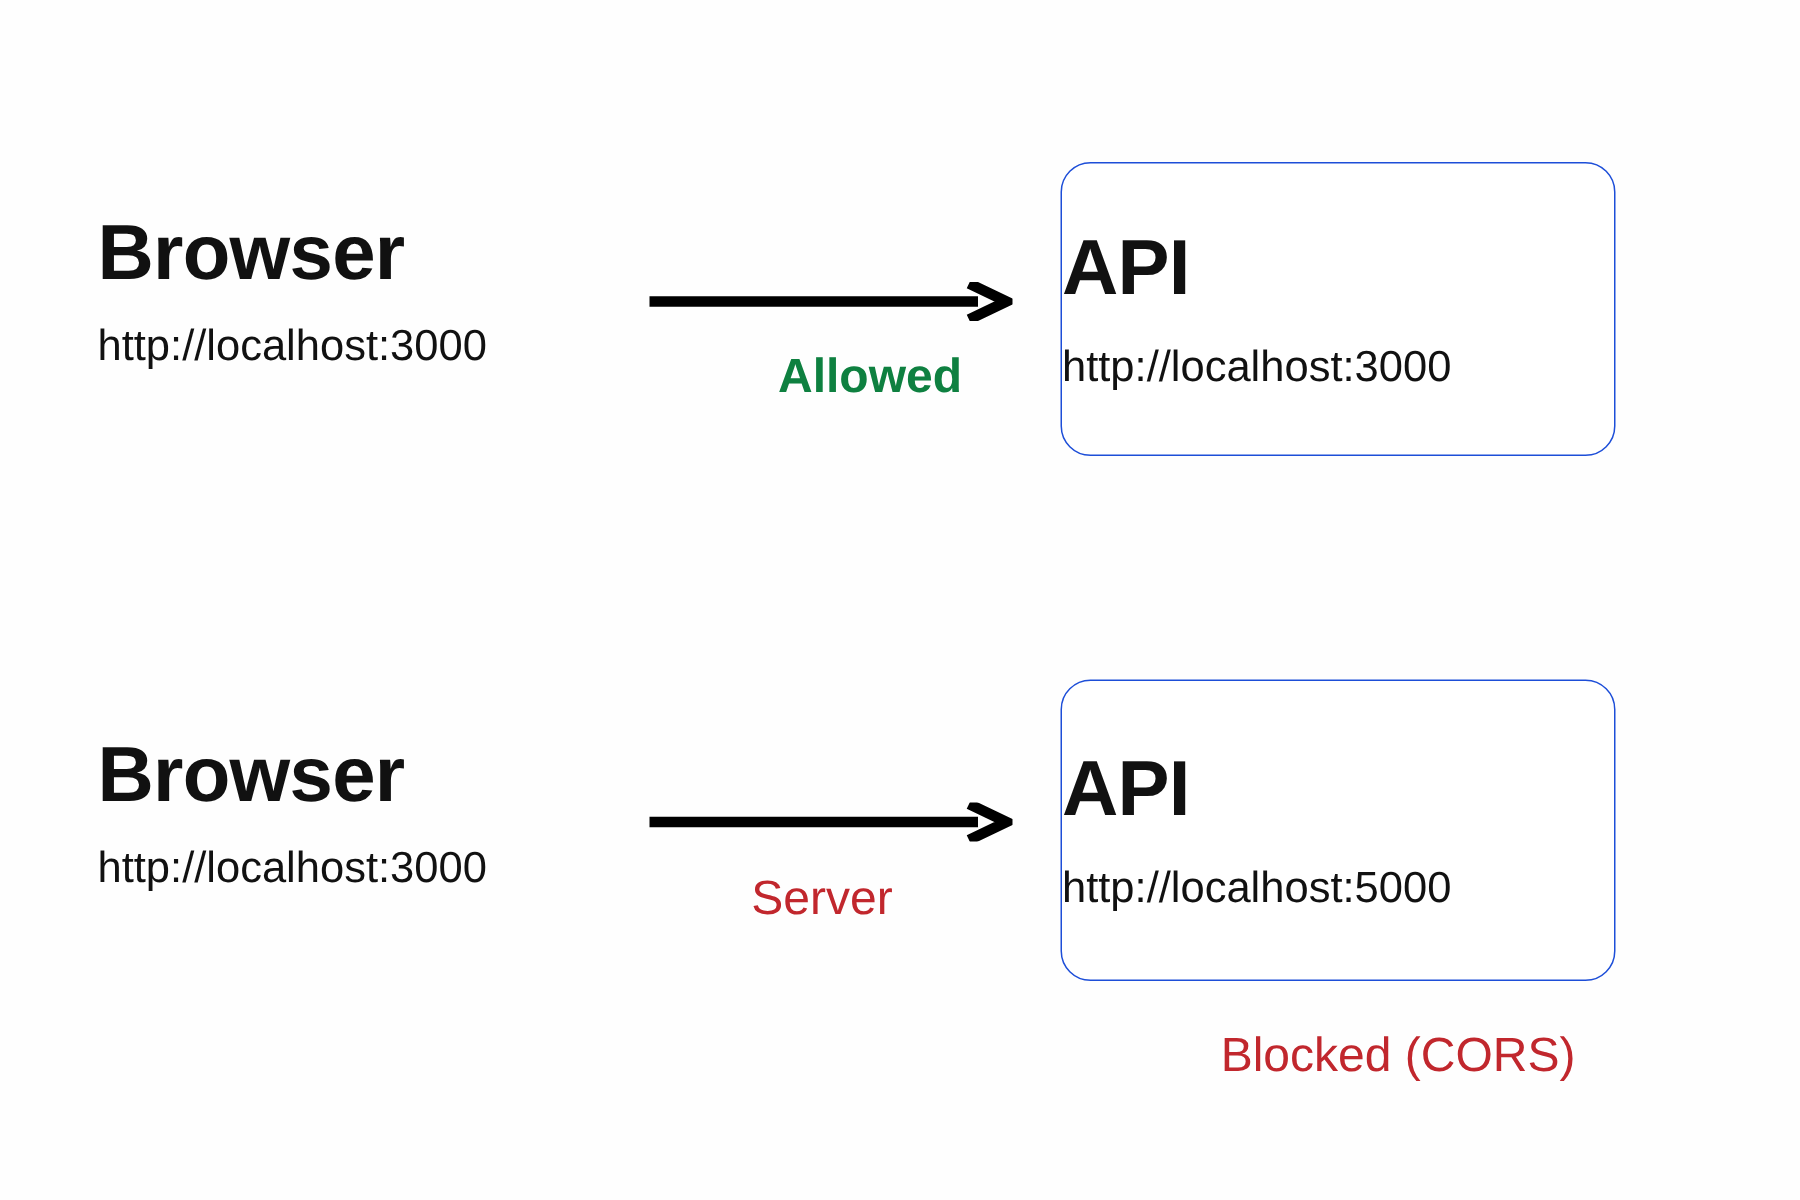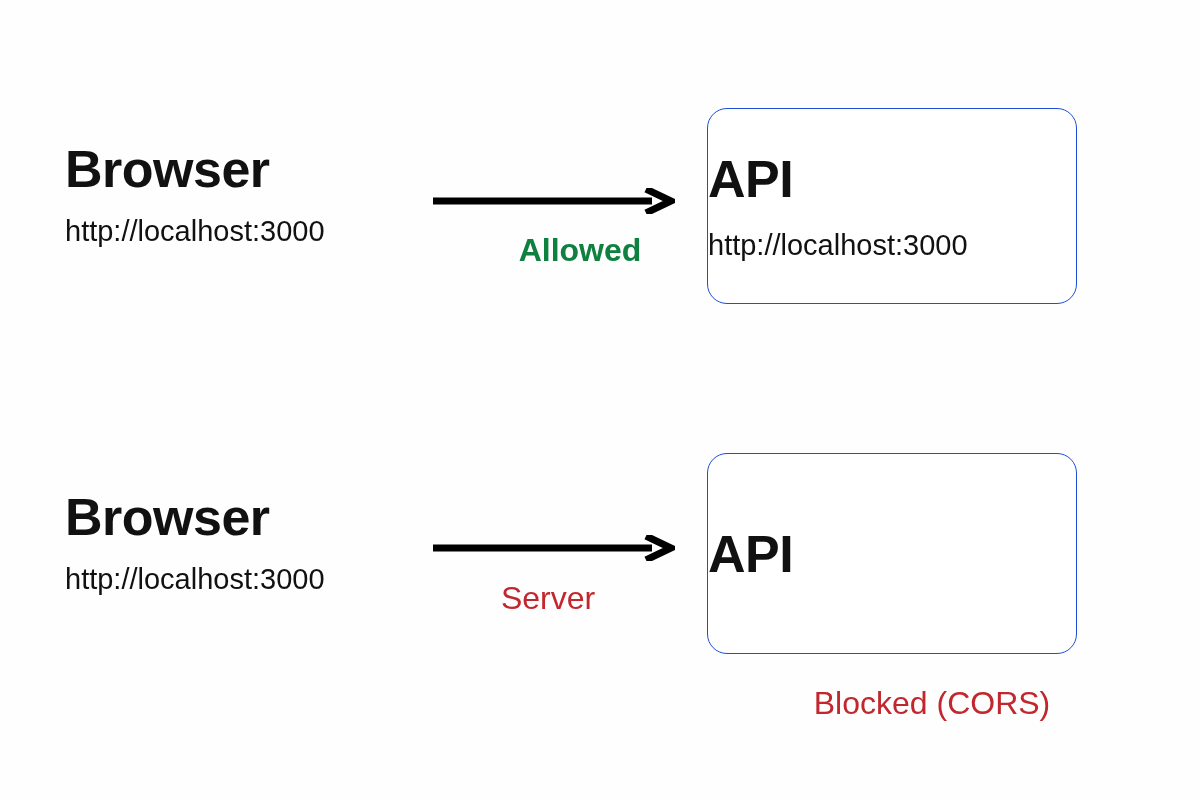--- a/index.html
+++ b/index.html
@@ -136,17 +136,18 @@
     <svg width="245" height="26" viewBox="0 0 245 26" aria-hidden="true">
       <line x1="3" y1="13" x2="222" y2="13" stroke="#000000" stroke-width="7" stroke-linecap="butt"></line>
       <polyline points="216,1 241,13 216,25" fill="none" stroke="#000000" stroke-width="7" stroke-linecap="butt" stroke-linejoin="miter"></polyline>
     </svg>
   </div>
 
   <div class="edge-label" style="left:548px; top:582px; color:#c1272d;">Server</div>
 
   <div class="node-box" style="left:707px; top:453px; width:370px; height:201px;">
     <div class="node-title">API</div>
+    <div class="node-url">http://localhost:5000</div>
   </div>
 
   <div class="caption" style="left:892px; top:687px; color:#c1272d;">Blocked (CORS)</div>
 
 </div>
 
 </body></html>

